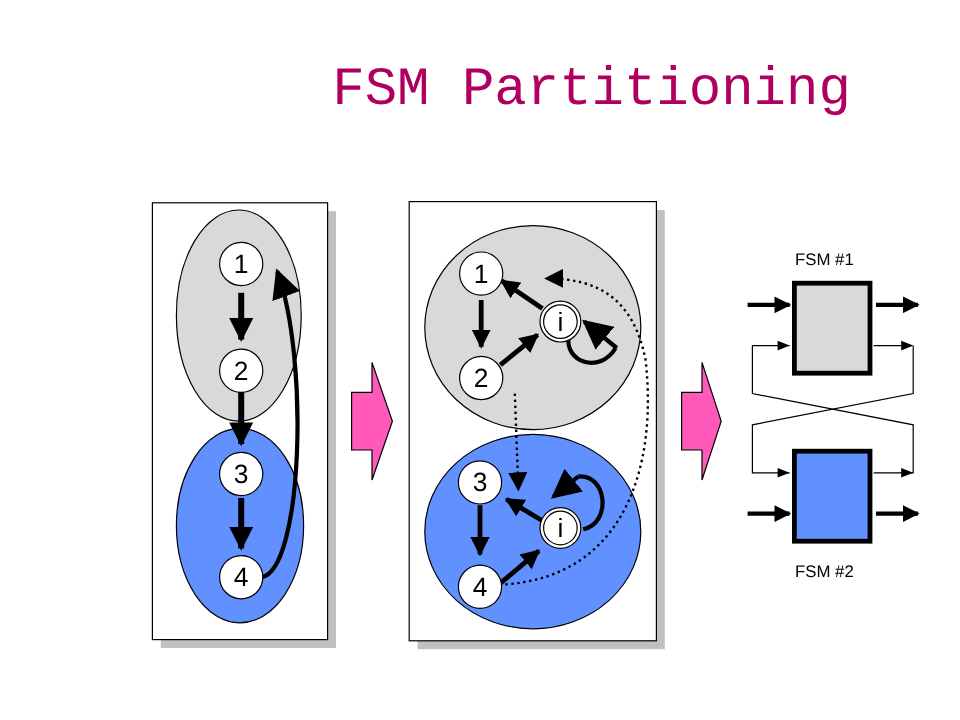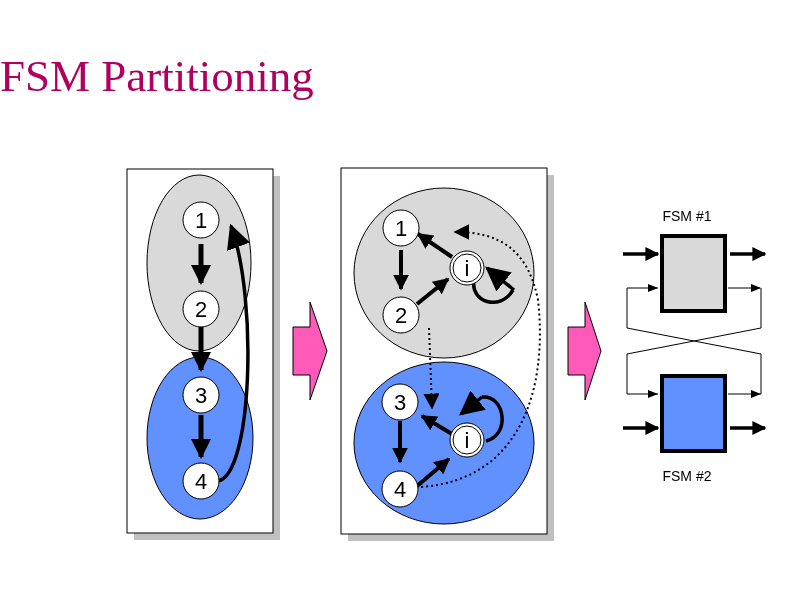--- a/index.html
+++ b/index.html
@@ -1,17 +1,17 @@
 <!DOCTYPE html>
 <html><head>
 <meta charset="utf-8">
 <style>
   html,body{margin:0;padding:0;background:#fff;}
   body{width:800px;height:600px;position:relative;overflow:hidden;font-family:"Liberation Sans",sans-serif;}
-  #title{position:absolute;left:0;top:48px;width:709px;text-align:left;font-family:Liberation Serif, serif;font-size:45px;color:#b0005f;line-height:56px;}
+  #title{position:absolute;left:0;top:48px;width:709px;text-align:right;font-family:Liberation Mono, monospace;font-size:45px;color:#b0005f;line-height:56px;}
   svg{position:absolute;left:0;top:0;}
   .node-text{font-family:"Liberation Sans",sans-serif;font-size:22px;fill:#000;text-anchor:middle;dominant-baseline:central;}
   .lbl{font-family:"Liberation Sans",sans-serif;font-size:14px;fill:#000;text-anchor:middle;}
 </style>
 </head>
 <body>
 
 <div id="title">FSM Partitioning</div>
 
 <svg width="800" height="600" viewBox="0 0 800 600">

